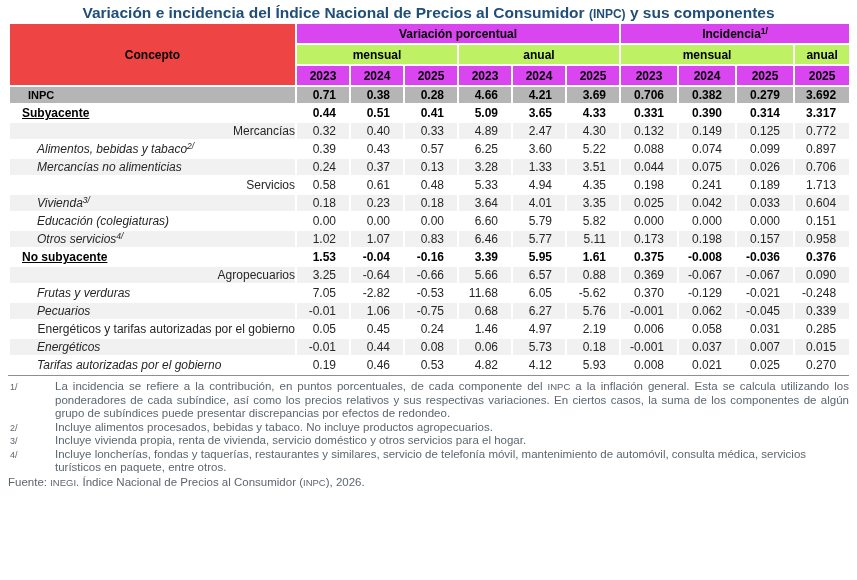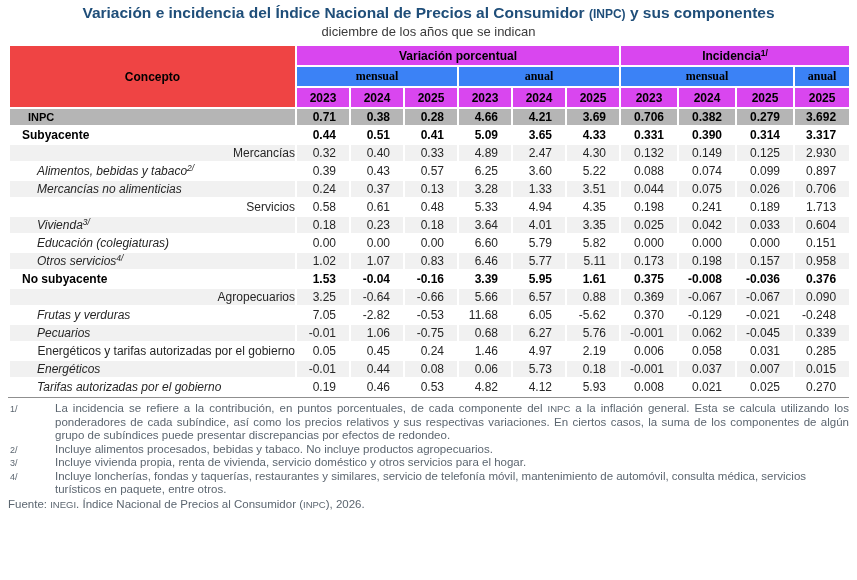--- a/index.html
+++ b/index.html
@@ -19,52 +19,51 @@
   }
   
   .table-wrap{margin:0 8px;border-bottom:1.5px solid #8f8f8f;}
   table.inpc{
     border-collapse:collapse;table-layout:fixed;width:841px;background:#fff;
   }
   table.inpc th,table.inpc td{
     border:2px solid #fff;font-size:12px;padding:0;vertical-align:middle;
   }
   thead th{background:#d946ef;font-weight:bold;color:#000;height:19px;}
-  thead th.subgrp{background:#3b82f6;font-family:Liberation Serif, serif;}
+  thead th.subgrp{background:#bef264;}
   thead th.concept{background:#ef4444;}
   sup.supref{font-size:8.5px;line-height:0;vertical-align:4px;}
   tbody td{height:16px;line-height:14px;color:#262626;}
   tbody td.lbl{text-align:left;}
   tbody td.num{text-align:right;padding-right:13px;white-space:nowrap;}
   tr.r-dark td{background:#B5B5B5;color:#000;font-weight:bold;}
   tr.r-dark td.lbl{font-size:11px;}
   tr.r-alt td{background:#F1F1F1;}
   tr.r-white td{background:#fff;}
   tr.r-bold td{font-weight:bold;color:#000;}
   tr.in-inpc td.lbl{padding-left:18px;}
-  tr.in-group td.lbl{padding-left:12px;}
+  tr.in-group td.lbl{padding-left:12px;text-decoration:underline;}
   tr.in-l1 td.lbl{padding-left:21px;text-align:right;}
   tr.in-l2 td.lbl{padding-left:27px;font-style:italic;}
   
   .footnotes{margin:4px 8px 0 8px;color:#5C6670;font-size:11.5px;line-height:13.5px;}
   .fn{display:flex;align-items:flex-start;}
   .fn-marker{width:47px;flex:0 0 47px;font-size:9px;line-height:12px;padding-top:1px;padding-left:2px;box-sizing:border-box;}
   .fn-text{flex:1;}
   .fn-text.justify{text-align:justify;}
   .acr-s{font-size:9.5px;}
   .source{margin-top:1px;}
 </style>
 </head>
 <body>
 
 <div class="page">
 
   <div class="title"><span>Variación e incidencia del Índice Nacional de Precios al Consumidor </span><span class="acr">(INPC)</span><span> y sus componentes</span></div>
 
-  <div class="subtitle">diciembre de los años que se indican</div>
 
   <div class="table-wrap">
     <table class="inpc">
       <colgroup>
         <col style="width:287px">
           <col style="width:54px">
           <col style="width:54px">
           <col style="width:54px">
         <col style="width:54px">
           <col style="width:54px">
@@ -130,21 +129,21 @@
             <td class="lbl">Mercancías</td>
             <td class="num">0.32</td>
             <td class="num">0.40</td>
             <td class="num">0.33</td>
             <td class="num">4.89</td>
             <td class="num">2.47</td>
             <td class="num">4.30</td>
             <td class="num">0.132</td>
             <td class="num">0.149</td>
             <td class="num">0.125</td>
-            <td class="num">2.930</td>
+            <td class="num">0.772</td>
           </tr>
           <tr class="r-white in-l2">
             <td class="lbl">Alimentos, bebidas y tabaco<sup class="supref">2/</sup></td>
             <td class="num">0.39</td>
             <td class="num">0.43</td>
             <td class="num">0.57</td>
             <td class="num">6.25</td>
             <td class="num">3.60</td>
             <td class="num">5.22</td>
             <td class="num">0.088</td>

